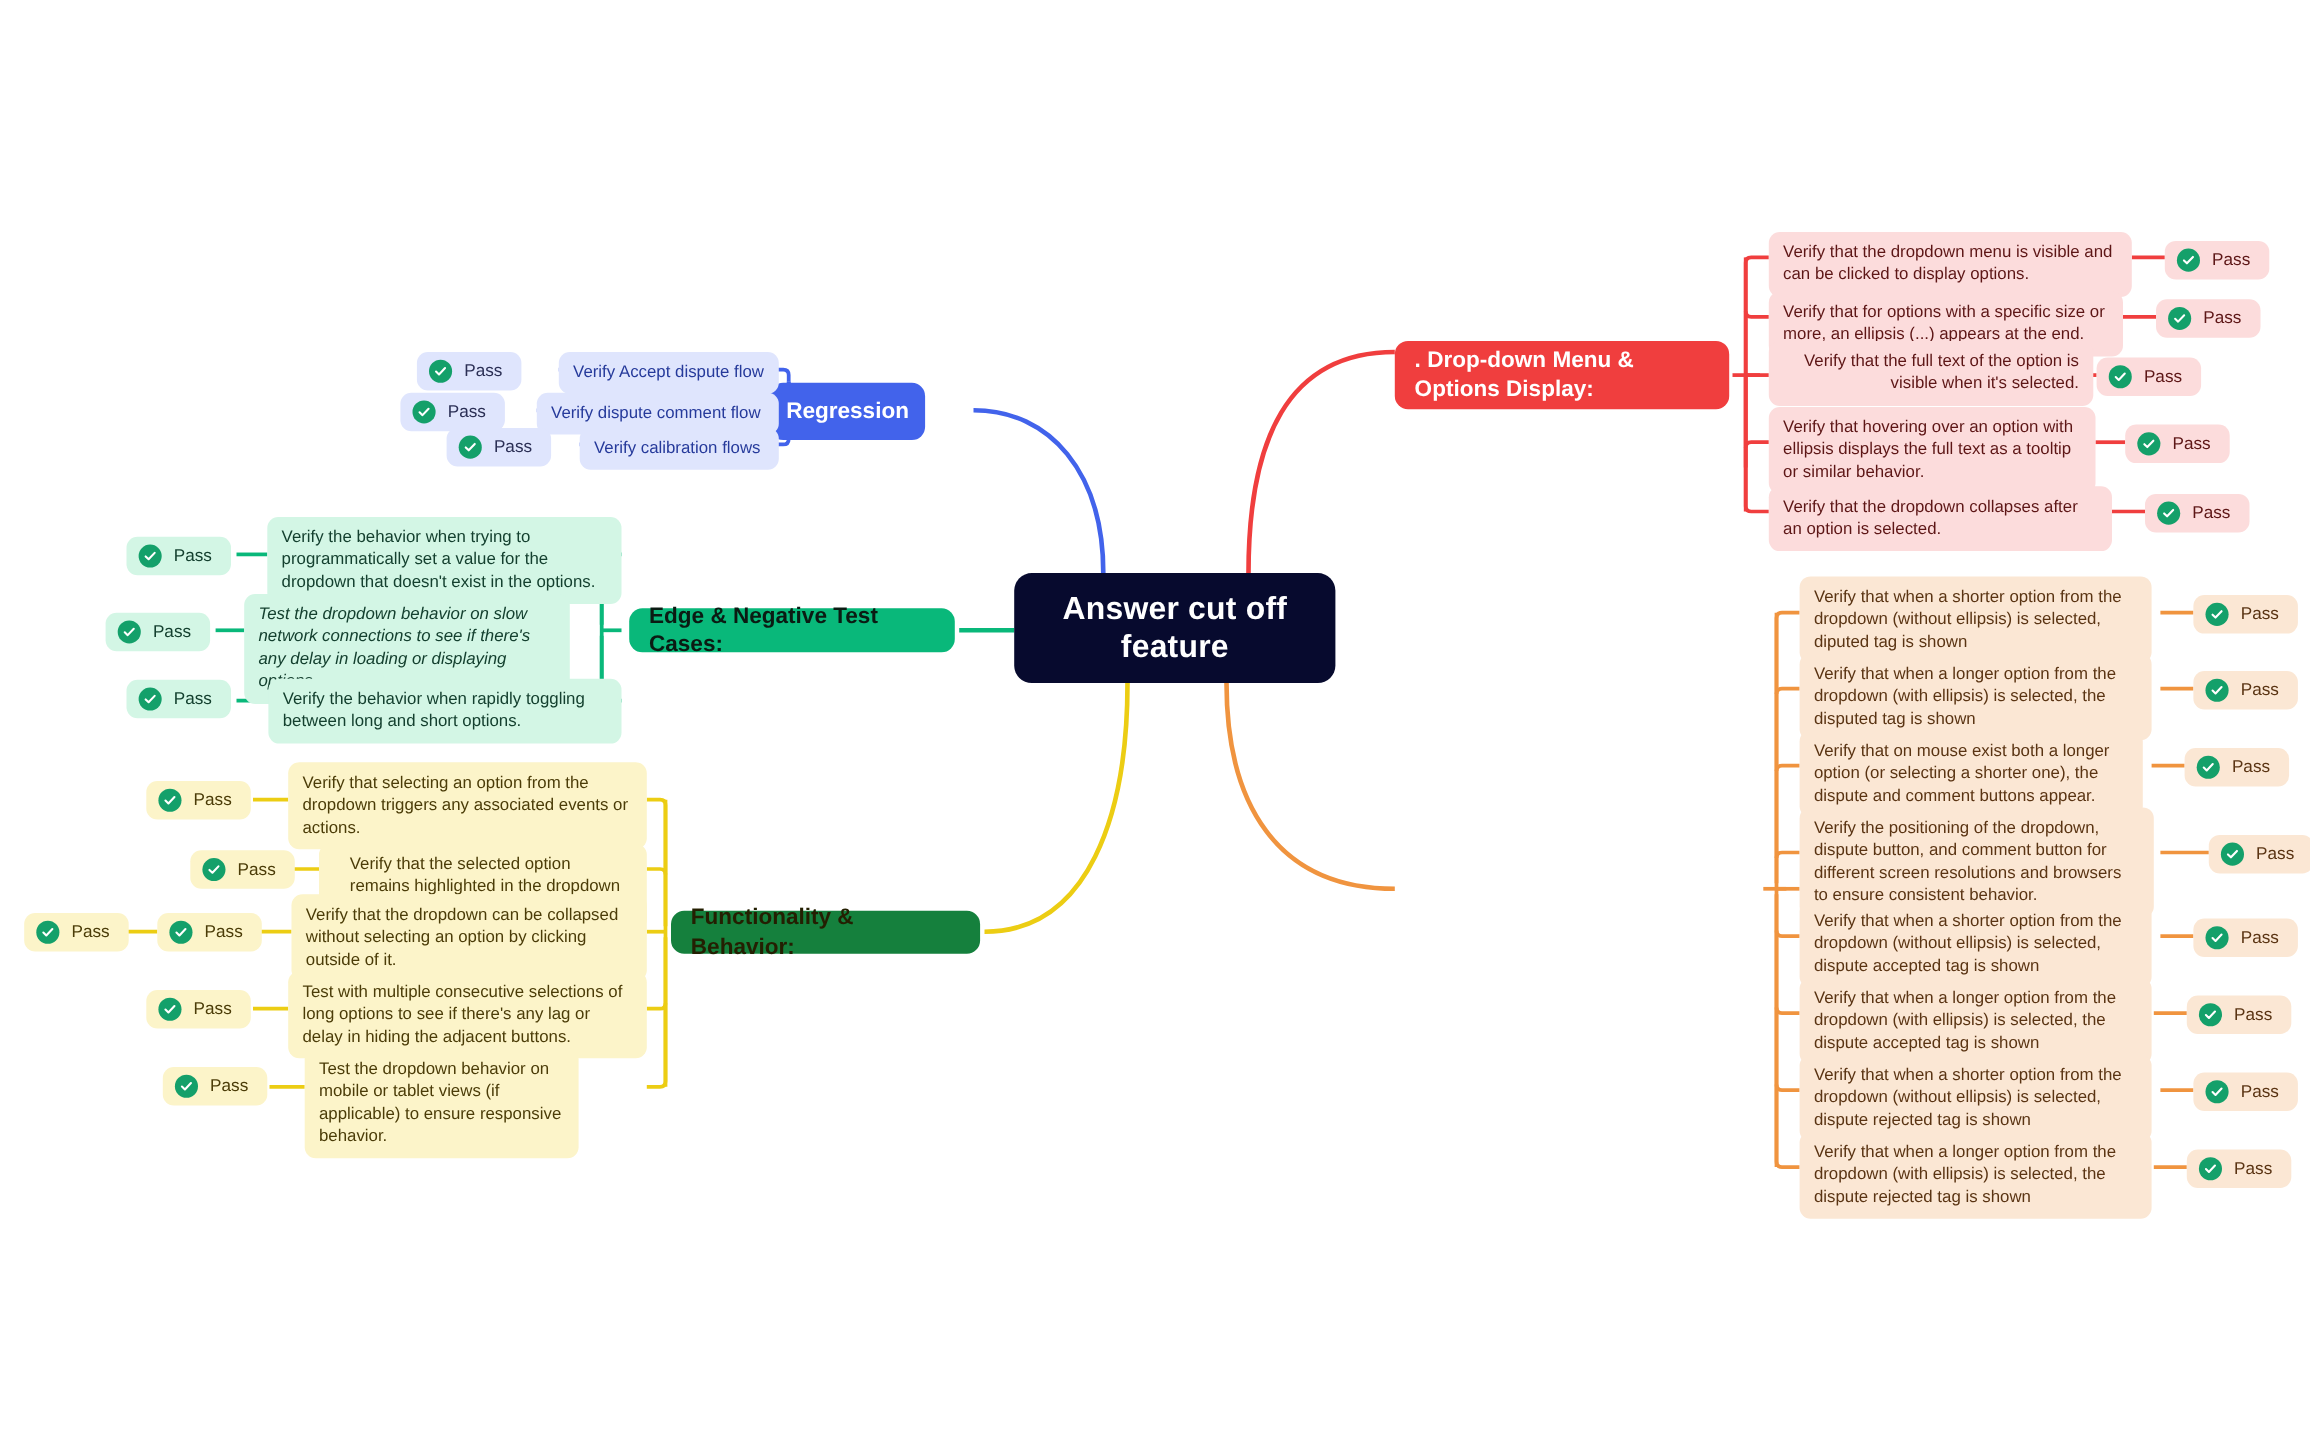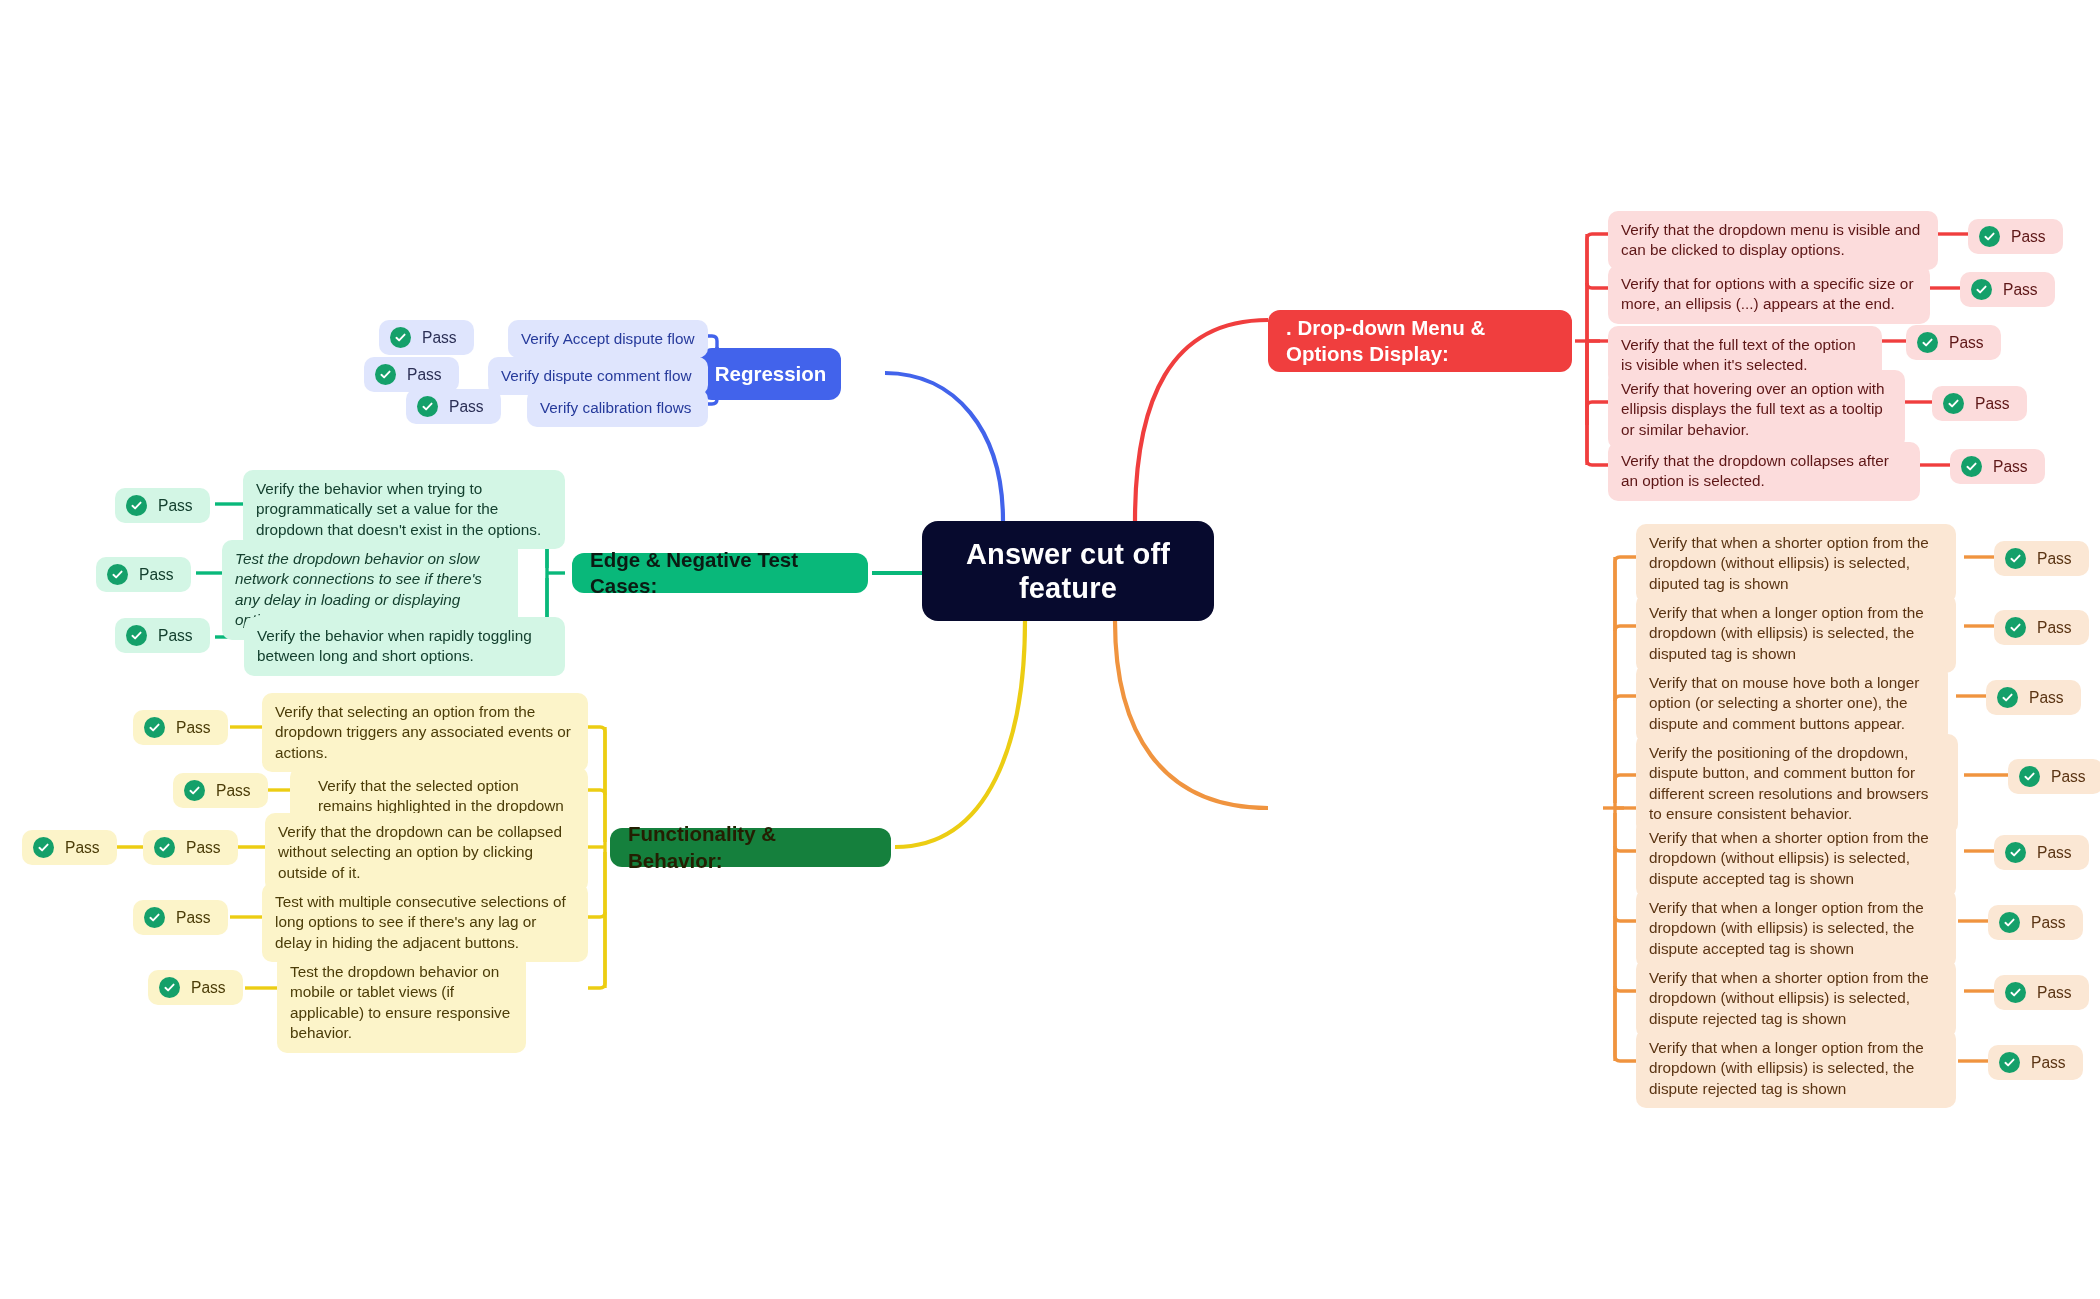--- a/index.html
+++ b/index.html
@@ -209,21 +209,21 @@
       </span>
     <span>Pass</span>
   </div>
 
   <div class="node leaf c-red-leaf" style="left:1608px; top:211px; width:330px;">
     <span>Verify that the dropdown menu is visible and can be clicked to display options.</span>
   </div>
   <div class="node leaf c-red-leaf" style="left:1608px; top:265px; width:322px;">
     <span>Verify that for options with a specific size or more, an ellipsis (...) appears at the end.</span>
   </div>
-  <div class="node leaf c-red-leaf" style="left:1608px; top:326px; width:274px;">
+  <div class="node leaf c-red-leaf" style="left:1608px; top:310px; width:295px;text-align:right;">
     <span>Verify that the full text of the option is visible when it's selected.</span>
   </div>
   <div class="node leaf c-red-leaf" style="left:1608px; top:370px; width:297px;">
     <span>Verify that hovering over an option with ellipsis displays the full text as a tooltip or similar behavior.</span>
   </div>
   <div class="node leaf c-red-leaf" style="left:1608px; top:442px; width:312px;">
     <span>Verify that the dropdown collapses after an option is selected.</span>
   </div>
 
   <div class="node pass c-red-pass" style="left:1968px; top:219px;">
@@ -367,21 +367,21 @@
     <span>Pass</span>
   </div>
 
   <div class="node leaf c-org-leaf" style="left:1636px; top:524px; width:320px;">
     <span>Verify that when a shorter option from the dropdown (without ellipsis) is selected, diputed tag is shown</span>
   </div>
   <div class="node leaf c-org-leaf" style="left:1636px; top:594px; width:320px;">
     <span>Verify that when a longer option from the dropdown (with ellipsis) is selected, the disputed tag is shown</span>
   </div>
   <div class="node leaf c-org-leaf" style="left:1636px; top:664px; width:312px;">
-    <span>Verify that on mouse hove both  a longer option (or selecting a shorter one), the dispute and comment buttons appear.</span>
+    <span>Verify that on mouse exist both  a longer option (or selecting a shorter one), the dispute and comment buttons appear.</span>
   </div>
   <div class="node leaf c-org-leaf" style="left:1636px; top:734px; width:322px;">
     <span>Verify the positioning of the dropdown, dispute button, and comment button for different screen resolutions and browsers to ensure consistent behavior.</span>
   </div>
   <div class="node leaf c-org-leaf" style="left:1636px; top:819px; width:320px;">
     <span>Verify that when a shorter option from the dropdown (without ellipsis) is selected, dispute accepted tag is shown</span>
   </div>
   <div class="node leaf c-org-leaf" style="left:1636px; top:889px; width:320px;">
     <span>Verify that when a longer option from the dropdown (with ellipsis) is selected, the dispute accepted tag is shown</span>
   </div>

